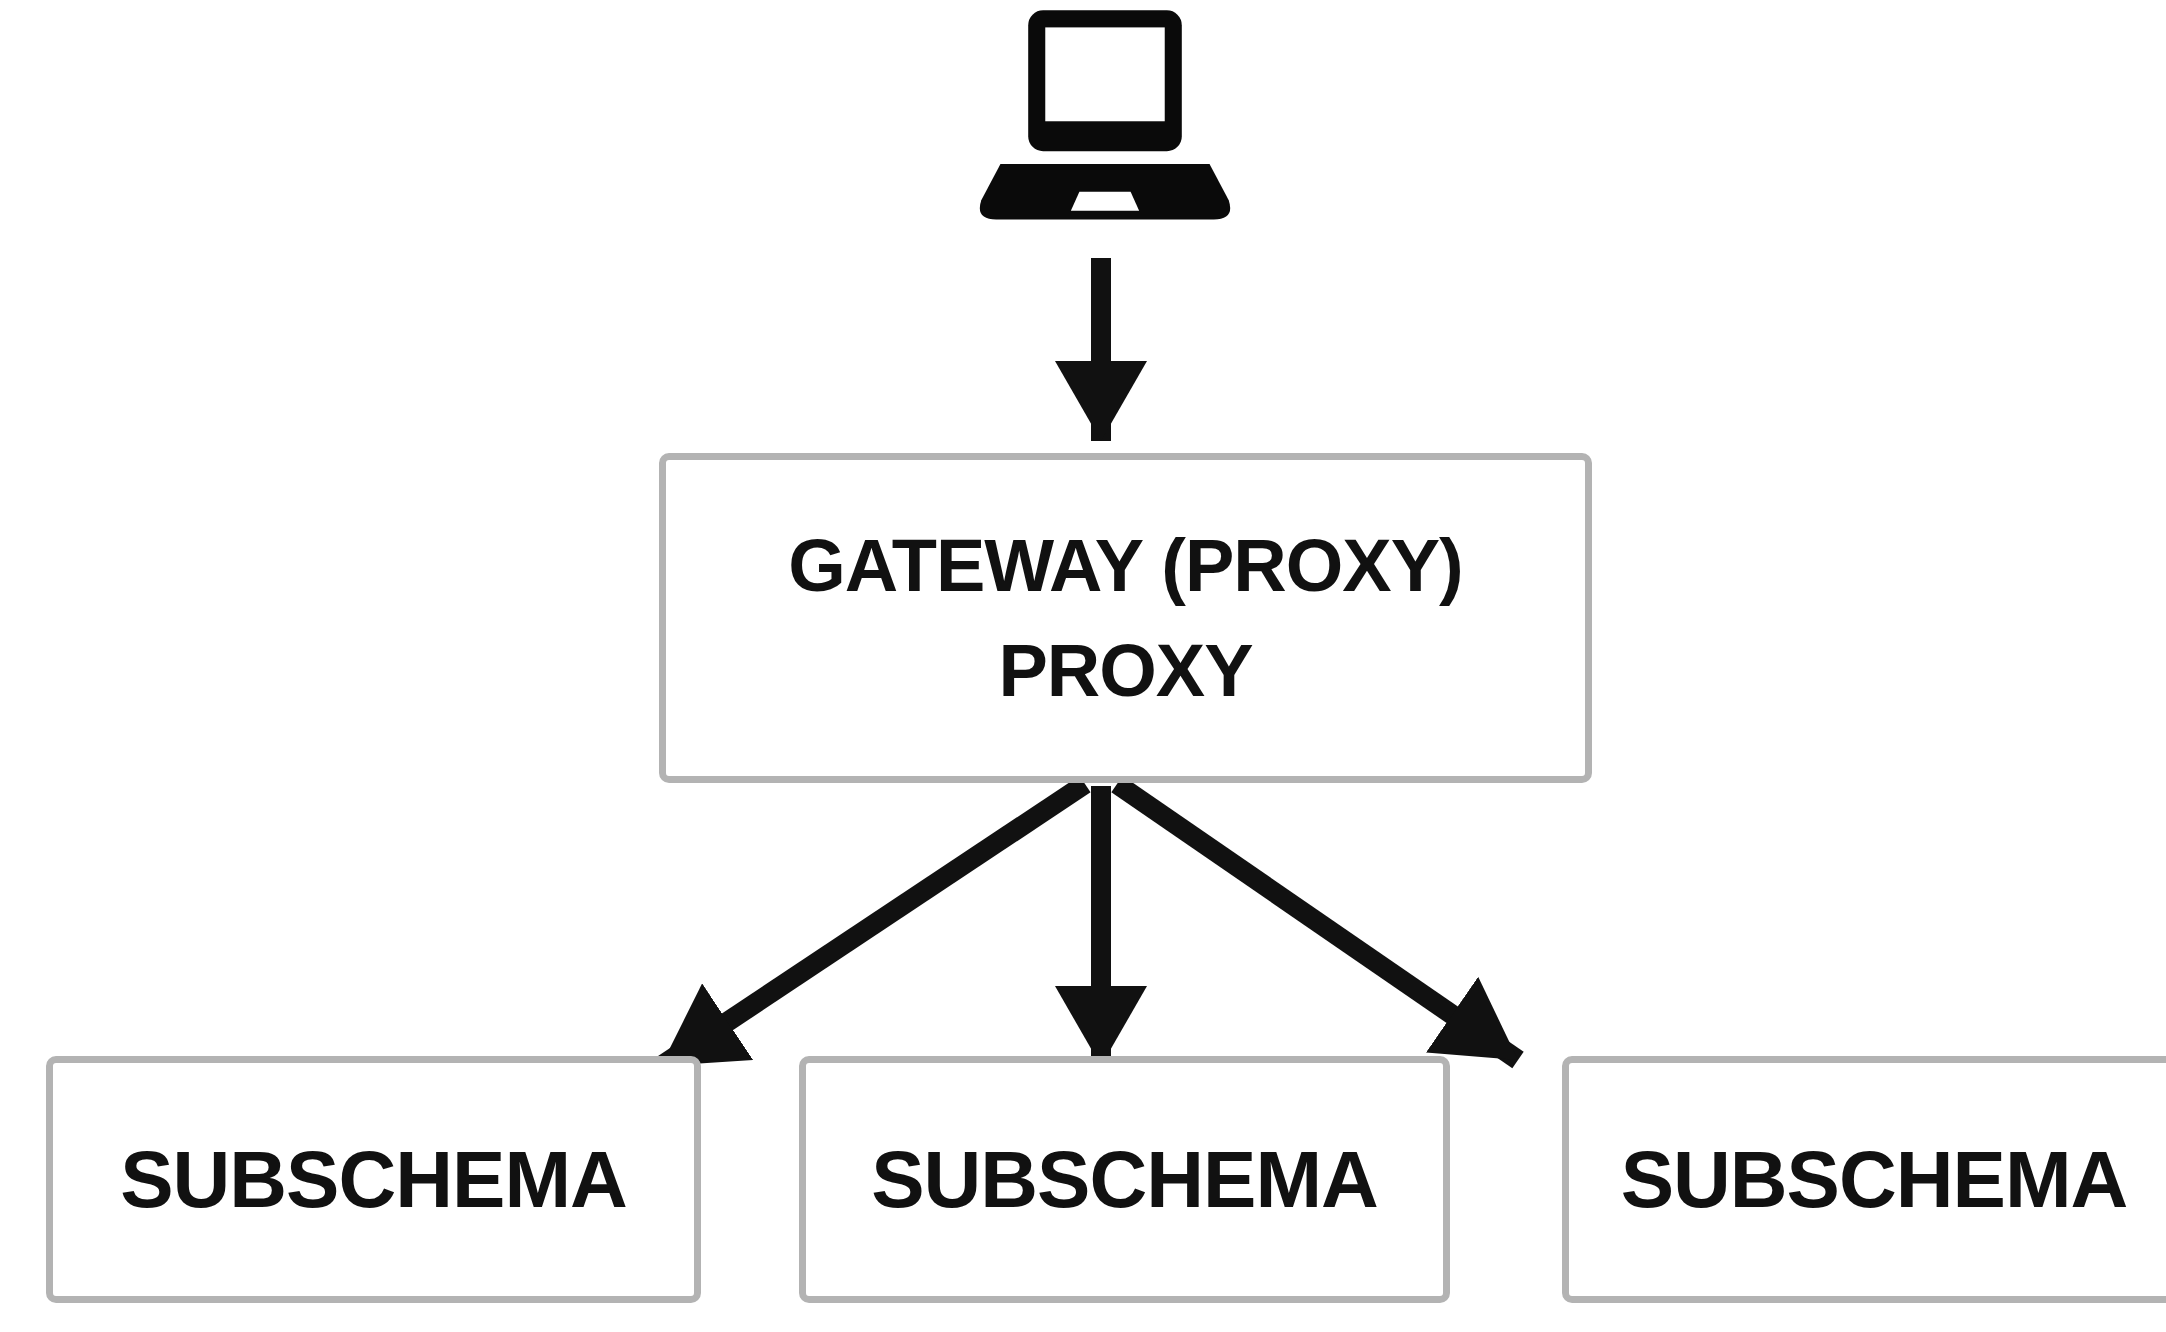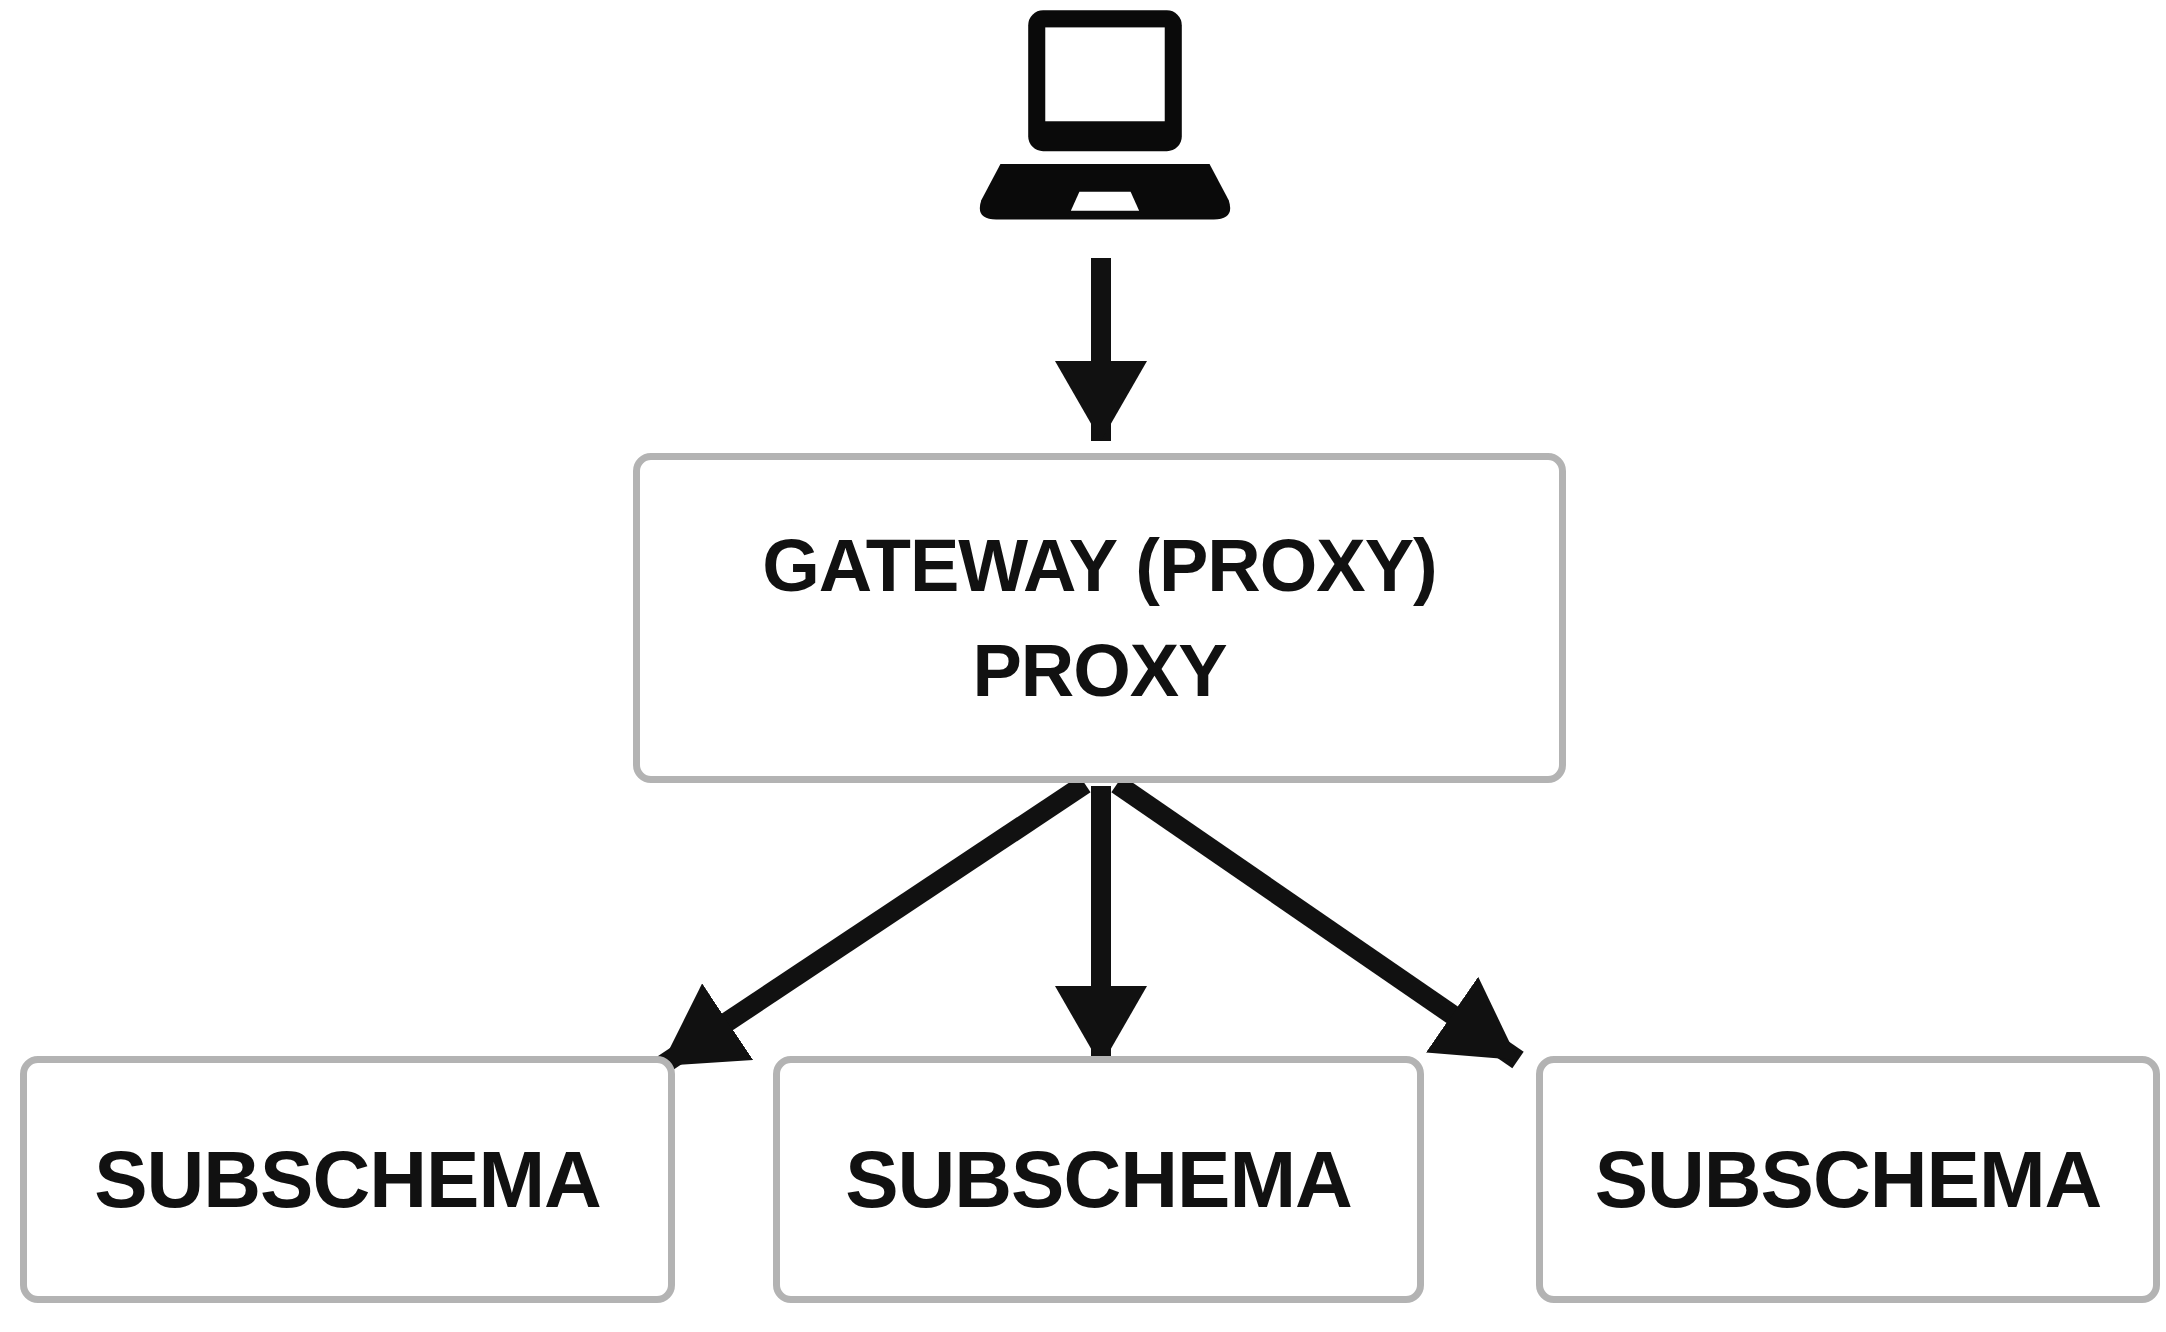--- a/index.html
+++ b/index.html
@@ -25,30 +25,31 @@
     left: 977px;
     top: 10px;
     width: 256px;
     height: 214px;
   }
   .laptop svg { display: block; width: 100%; height: 100%; }
   .box {
     position: absolute;
     background: #ffffff;
     border: 7px solid #b3b3b3;
-    border-radius: 18px;
+    border-radius: 10px;
     display: flex;
     flex-direction: column;
     align-items: center;
     justify-content: center;
     text-align: center;
     color: #111111;
     font-weight: bold;
     box-sizing: border-box;
     letter-spacing: -1px;
+    margin-left: 26px;
   }
   .gateway {
     left: 633px;
     top: 453px;
     width: 933px;
     height: 330px;
     font-size: 74px;
     line-height: 1.42;
   }
   .sub {

